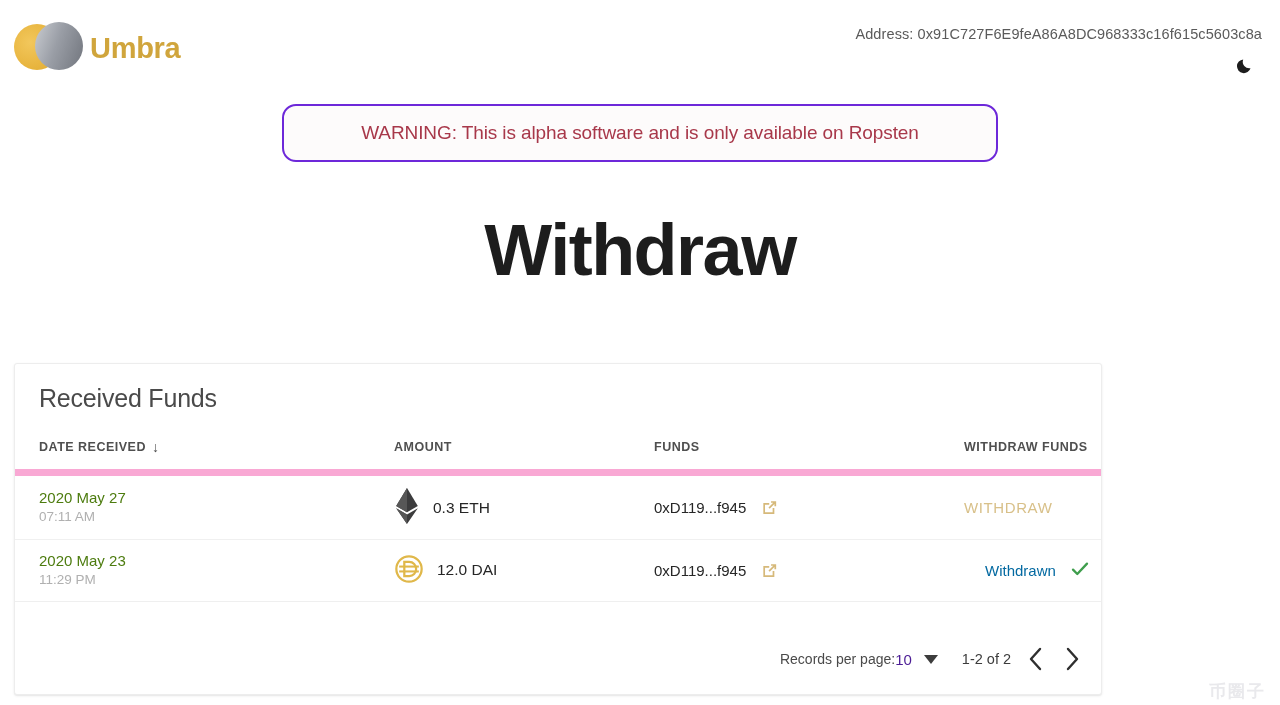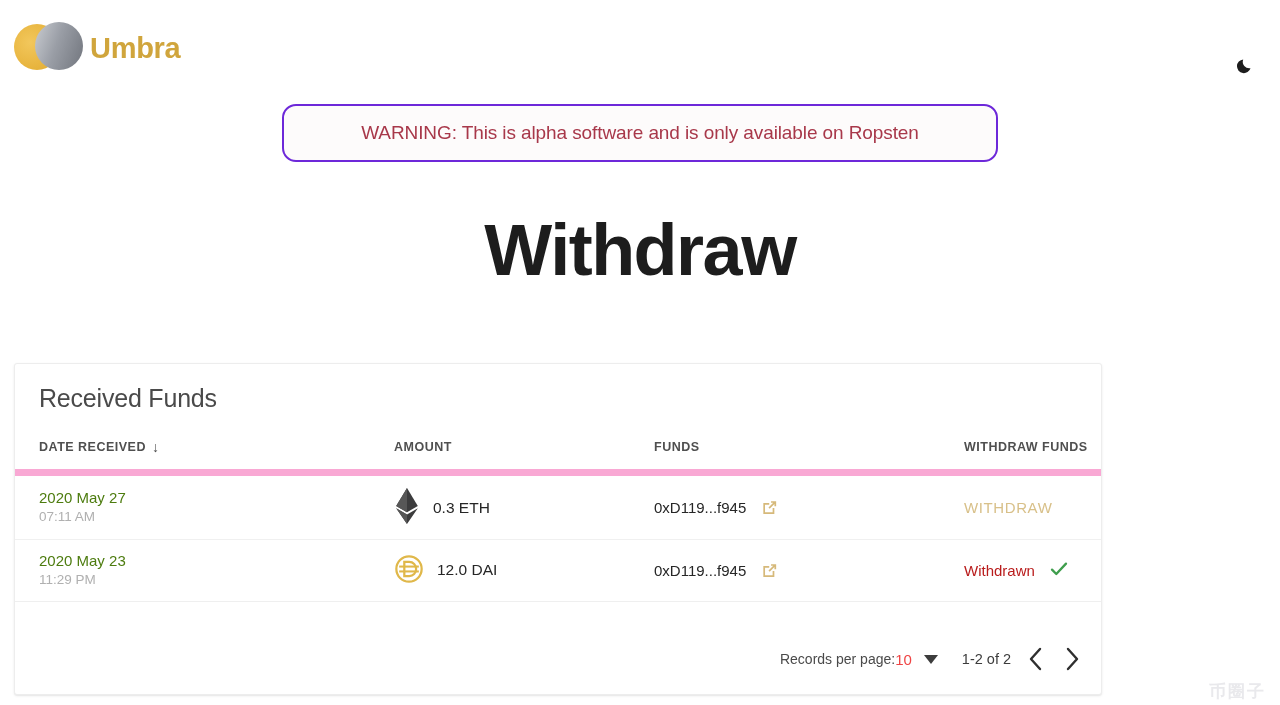--- a/index.html
+++ b/index.html
@@ -179,39 +179,39 @@
   .from-addr { font-size: 15px; color: #262626; }
   .link-icon { cursor: pointer; line-height: 0; }
 
   .withdraw-action {
     font-size: 15px;
     letter-spacing: 0.6px;
     color: #d8c089;
     cursor: pointer;
   }
   .withdrawn-cell { display: flex; align-items: center; gap: 14px; }
-  .withdrawn-text { font-size: 15px; color: #b91c1c; }
+  .withdrawn-text { font-size: 15px; color: #0369a1; margin-left: 21px; }
 
   
   .paginator {
     position: absolute;
     right: 18px;
     bottom: 22px;
     display: flex;
     align-items: center;
     font-size: 14px;
     color: #4a4a4a;
   }
   .rpp-label { color: #4a4a4a; }
   .rpp-select {
     display: flex;
     align-items: center;
     gap: 12px;
     cursor: pointer;
-    color: #ef4444;
+    color: #4c1d95;
     font-size: 15px;
   }
   .caret-down {
     width: 0; height: 0;
     border-left: 7px solid transparent;
     border-right: 7px solid transparent;
     border-top: 9px solid #3c3c3c;
   }
   .range-label { color: #3c3c3c; font-size: 14.5px; margin-left: 24px; }
   .pager-btns { display: flex; align-items: center; gap: 14px; margin-left: 14px; }
@@ -234,20 +234,21 @@
 <div class="header">
 
   <div class="brand">
     <div class="brand-mark">
       <div class="circ-gold"></div>
       <div class="circ-gray"></div>
     </div>
     <div class="brand-name">Umbra</div>
   </div>
 
+  <div class="address-line">Address: 0x91C727F6E9feA86A8DC968333c16f615c5603c8a</div>
 
   <div class="theme-toggle">
     <svg width="20" height="20" viewBox="0 0 20 20" aria-hidden="true">
       <path d="M15.5 13.2A6.6 6.6 0 0 1 8.2 4.4a6.9 6.9 0 1 0 7.3 8.8z" fill="#1d1d1d"></path>
     </svg>
   </div>
 </div>
 
 <div class="warning-wrap">
   <div class="warning-box">

